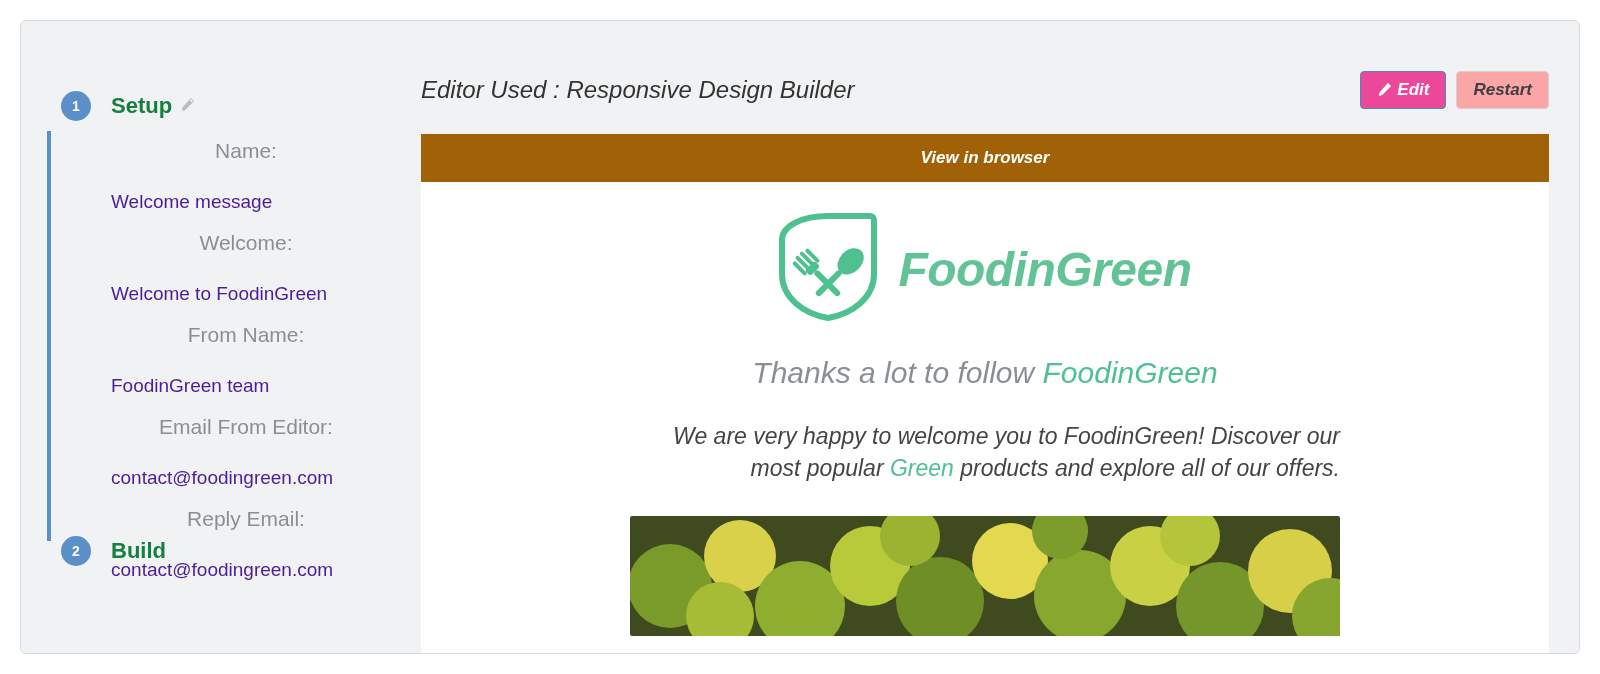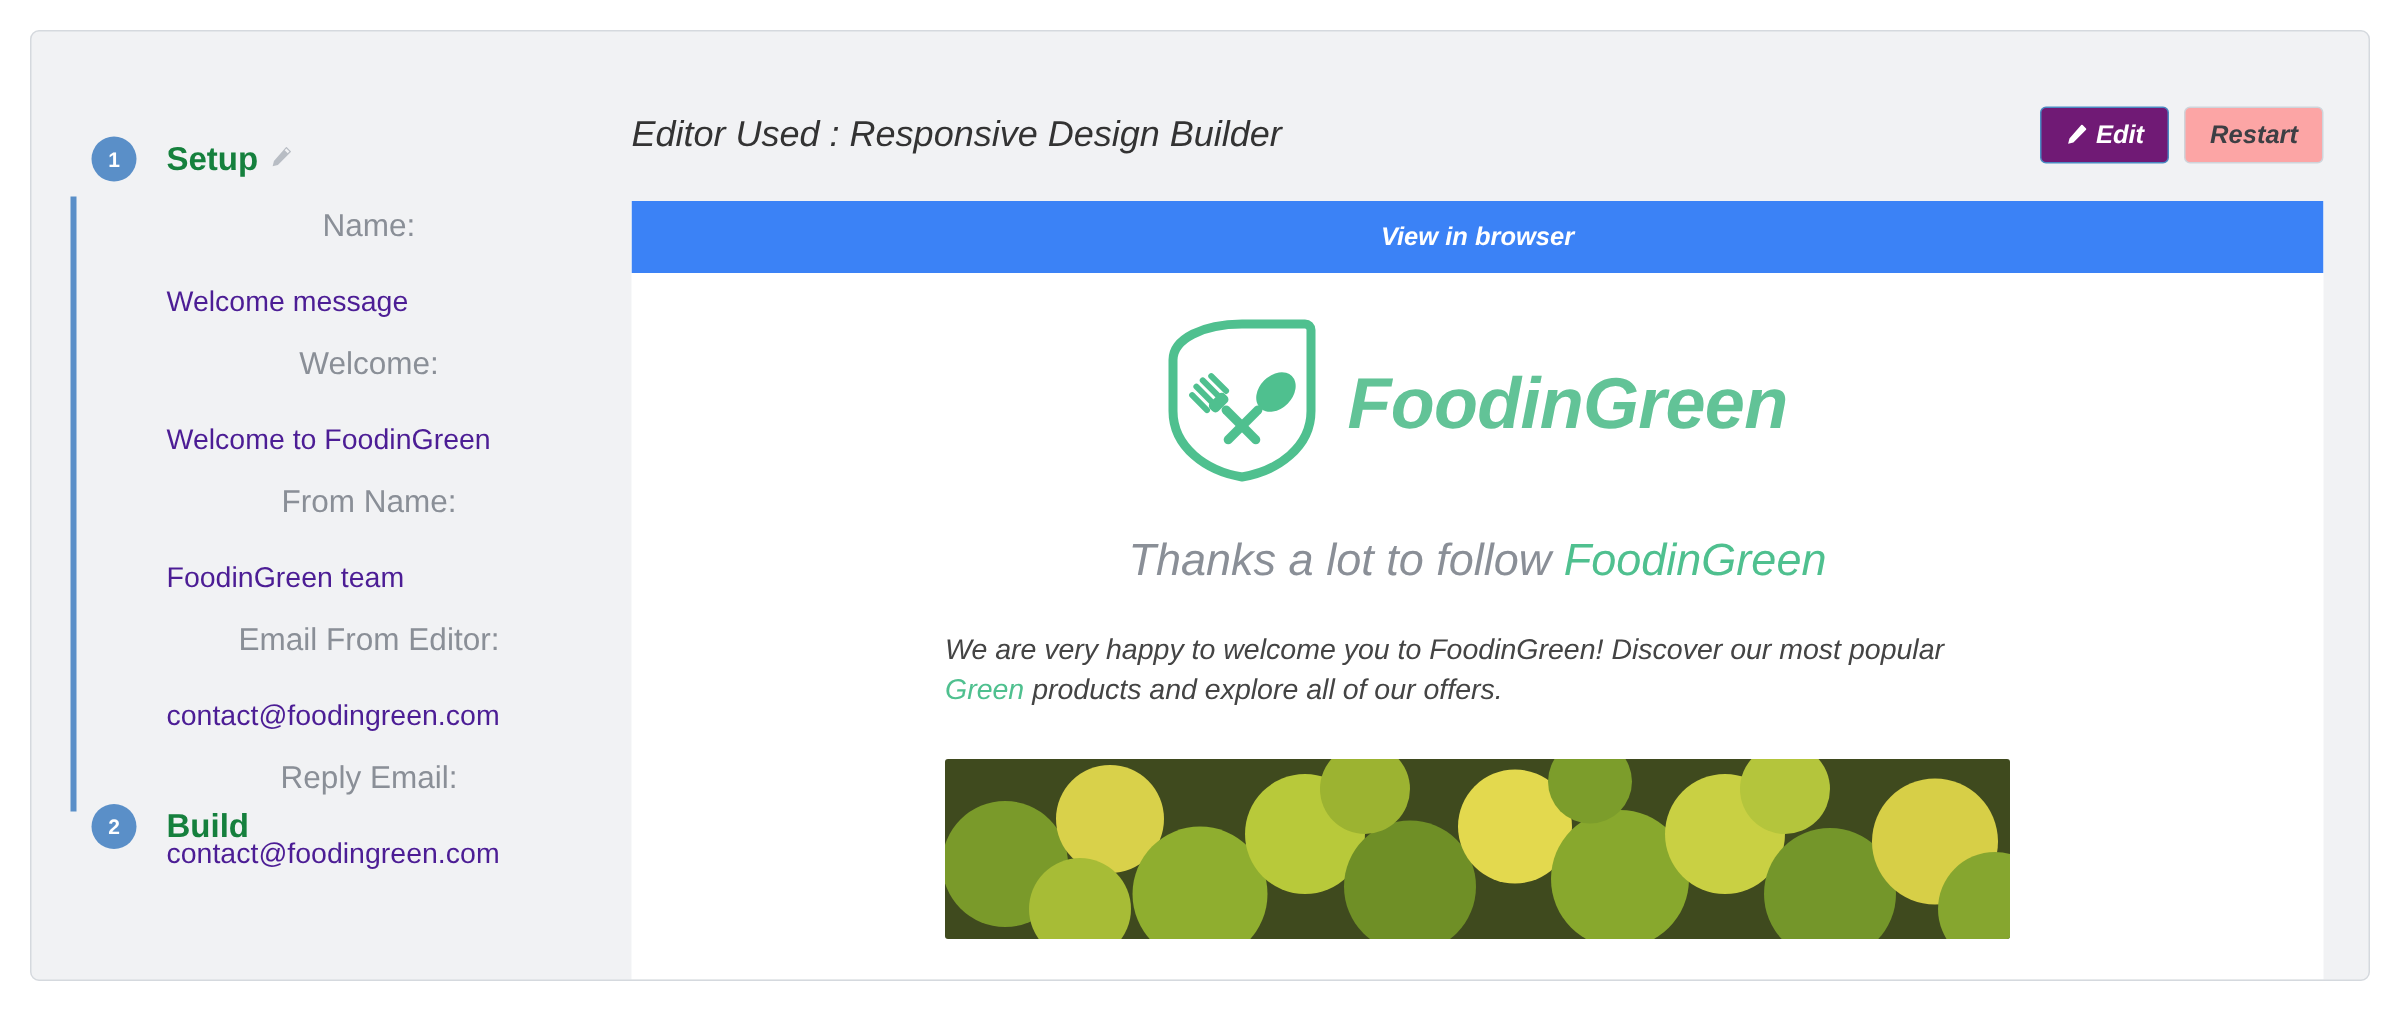--- a/index.html
+++ b/index.html
@@ -119,39 +119,39 @@
     display: inline-flex;
     align-items: center;
     padding: 8px 16px;
     border-radius: 4px;
     font-size: 17px;
     font-weight: 600;
     cursor: pointer;
     border: 1px solid transparent;
   }
   .btn-primary {
-    background: #701a75;
+    background: #ec4899;
     color: #fff;
     border-color: #4a8ac2;
     justify-content: flex-end;
   }
   .btn-primary svg { margin-right: 6px; }
   .btn-default {
     background: #fca5a5;
     color: #3d3f44;
     border-color: #cfd4da;
   }
   
   .preview {
     background: #fff;
     flex: 1;
     overflow: hidden;
   }
   .view-browser {
-    background: #3b82f6;
+    background: #a16207;
     color: #fff;
     text-align: center;
     padding: 14px;
     font-size: 17px;
     font-weight: 600;
   }
   .logo-wrap {
     text-align: center;
     padding: 30px 0 10px;
   }
@@ -170,23 +170,24 @@
     text-align: center;
     font-size: 30px;
     color: #8a8f97;
     font-weight: 400;
     margin: 20px 0 30px;
   }
   .headline .accent { color: #4fc08f; }
   .body-text {
     max-width: 710px;
     margin: 0 auto 32px;
-    font-size: 19px;
+    font-size: 23px;
     color: #444;
     line-height: 1.4;
+    text-align: right;
   }
   .body-text .accent { color: #4fc08f; }
   .hero-img {
     width: 710px;
     height: 120px;
     margin: 0 auto;
     border-radius: 2px;
     overflow: hidden;
     position: relative;
   }

